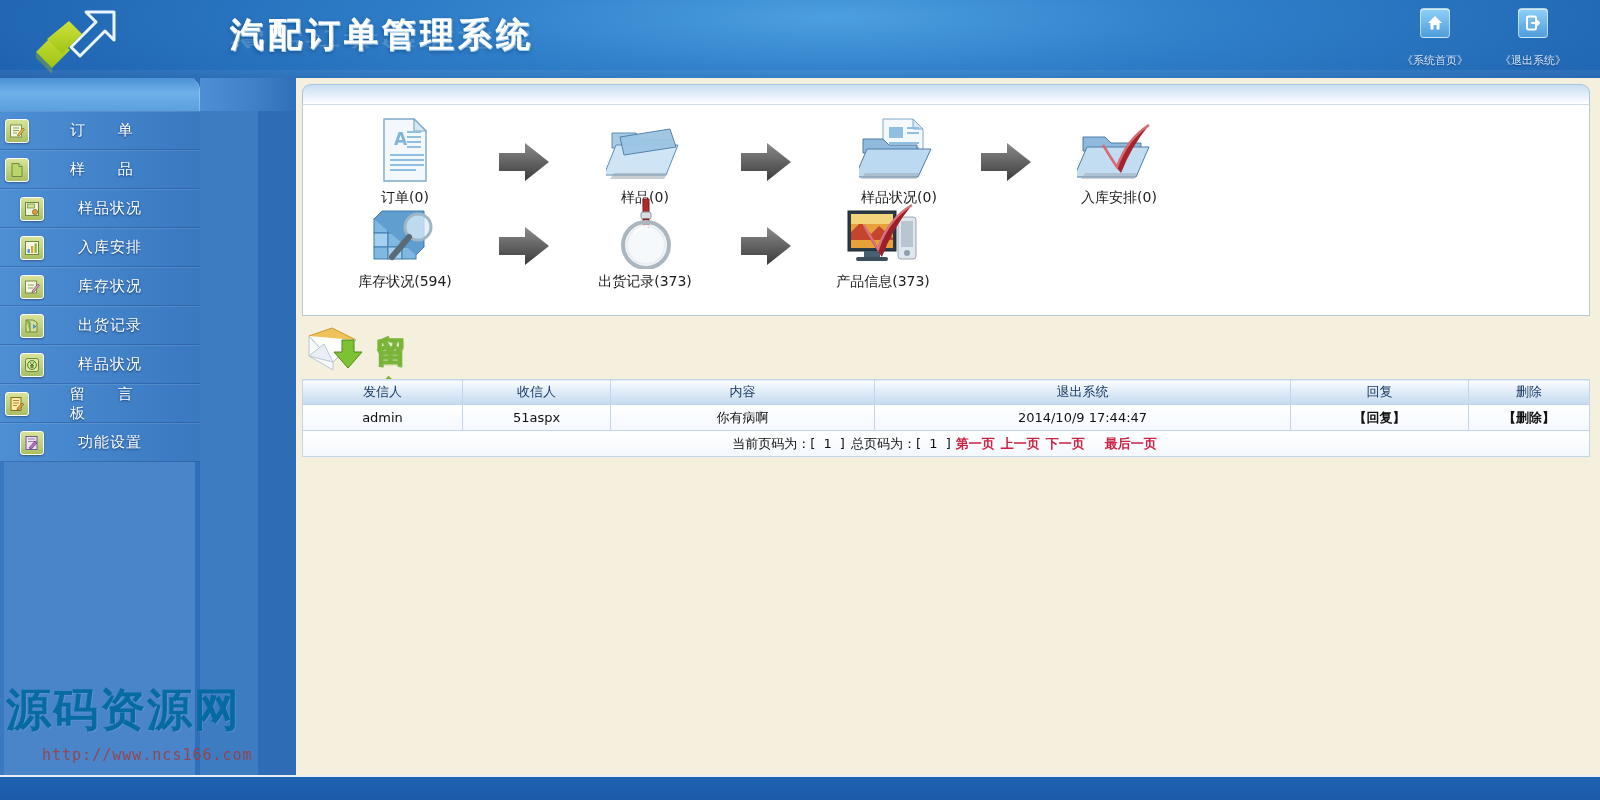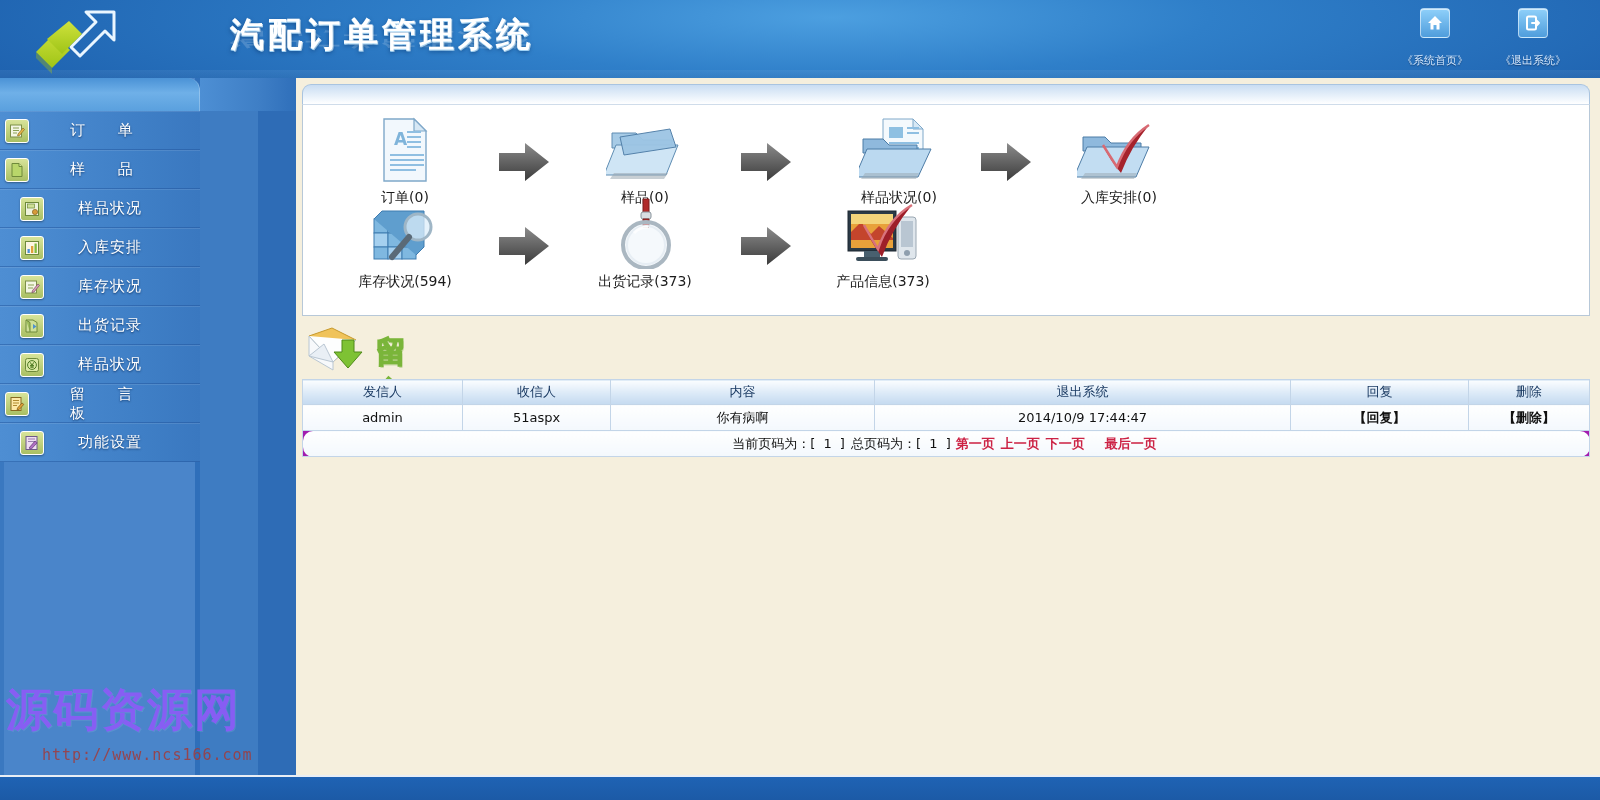--- a/index.html
+++ b/index.html
@@ -105,21 +105,21 @@
   }
   .nav-item.l1 .nav-label{ left:70px; letter-spacing:14px; }
   .nav-item.l2 .nav-label{ left:78px; letter-spacing:1px; }
   #watermark{
     position:absolute; left:6px; bottom:36px; width:290px;
     pointer-events:none;
   }
   #wm-text{
     font-size:45px; font-weight:bold; letter-spacing:2px;
     font-family:"DejaVu Sans","Liberation Sans",sans-serif;
-    color:#8b5cf6;
+    color:#0369a1;
     text-shadow:1px 1px 0 rgba(255,255,255,.10);
     opacity:.95;
   }
   #wm-url{
     margin-top:6px; margin-left:36px;
     font-size:15px; color:#a13b3b; letter-spacing:1px;
     font-family:"DejaVu Sans Mono","Liberation Mono",monospace;
     opacity:.85;
   }
 
@@ -181,21 +181,20 @@
     height:26px; text-align:center; font-size:13px; color:#111;
     background:linear-gradient(to bottom,#ffffff,#f3f8fd);
   }
   td.mono{ font-family:"DejaVu Sans Mono","Liberation Mono",monospace; font-size:12.5px; }
   .act-reply{ color:#14407f; font-weight:bold; cursor:pointer; }
   .act-del{ color:#c21a1a; font-weight:bold; cursor:pointer; }
   #pager-cell{
     height:25px; text-align:center; font-size:13px;
     background:linear-gradient(to bottom,#eaf3fb,#cfe2f4);
     color:#16365f;
-    border-radius:10px;
   }
   #pager-cell .pl{ color:#cc2244; font-weight:bold; cursor:pointer; padding:0 3px; }
   #pager-cell .pl.sp{ margin-left:14px; }
   #pager-cell .pnum{ letter-spacing:2px; }
 
   
   #footer-bar{
     position:absolute; left:0; top:775px; width:1600px; height:25px;
     background:linear-gradient(to bottom,#1f63b4,#1c5aa6);
     border-top:2px solid #e9eef5;

